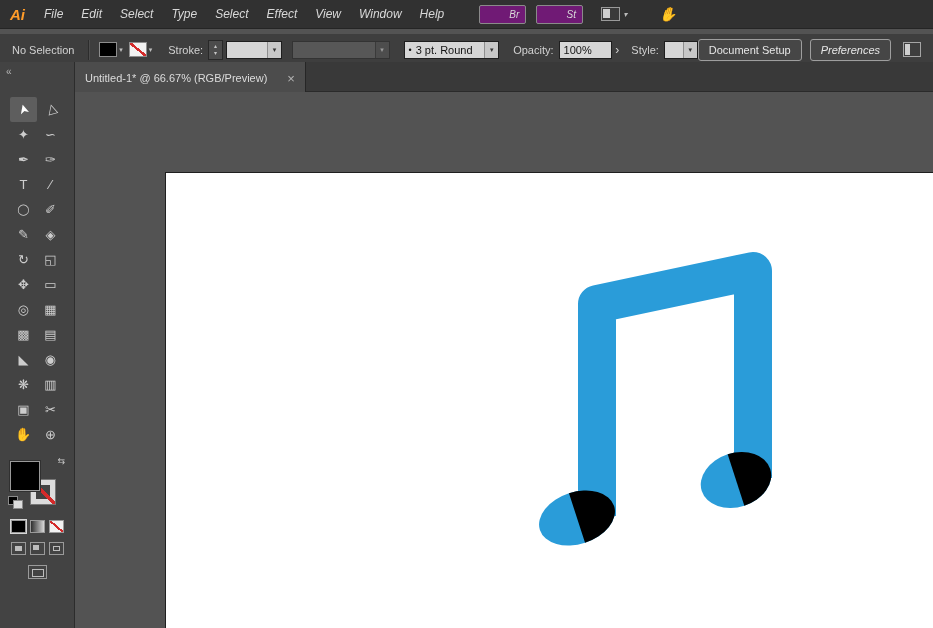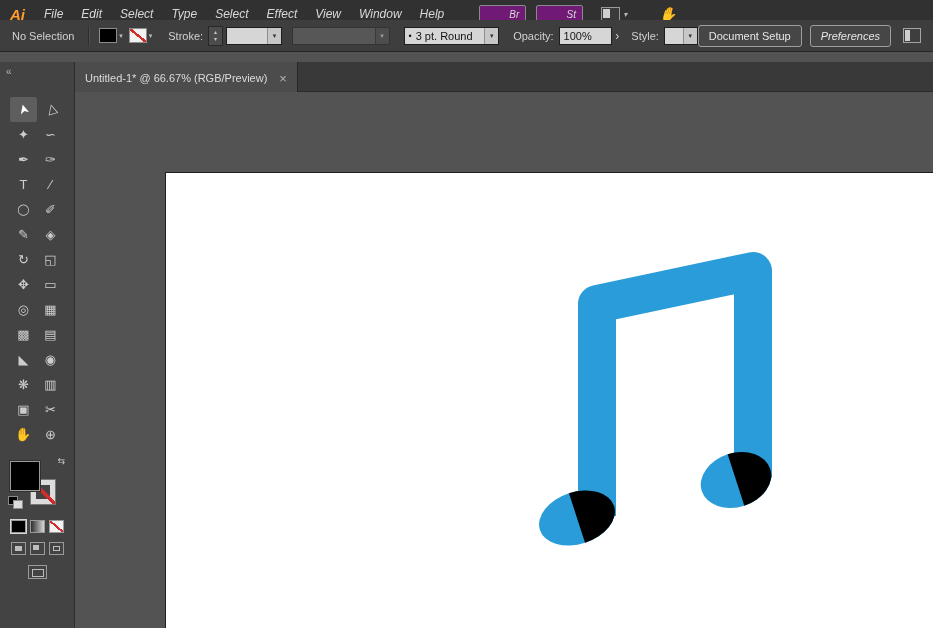--- a/index.html
+++ b/index.html
@@ -15,21 +15,21 @@
   .menu-item{color:#d8d8d8;font-size:12px;padding:0 9px;line-height:29px;}
   .badge{width:22px;height:17px;border:1px solid #8a8a8a;border-radius:2px;background:#701a75;
     color:#d8d8d8;font-size:10px;display:flex;align-items:center;justify-content:center;padding-left:23px;}
   .badge.br{margin-left:26px;}
   .badge.st{margin-left:10px;}
   .ws-icon{width:17px;height:12px;border:1px solid #9a9a9a;margin-left:18px;position:relative;background:#3a3a3a;}
   .ws-icon::after{content:'';position:absolute;left:1px;top:1px;width:7px;height:9px;background:#cfcfcf;}
   .caret{color:#b9b9b9;font-size:8px;margin-left:3px;}
   .hand-glyph{color:#c9c9c9;font-size:14px;margin-left:32px;}
   
-  .controlbar{position:absolute;top:20px;left:0;right:0;height:32px;background:#3e3e3e;
+  .controlbar{position:absolute;top:34px;left:0;right:0;height:32px;background:#3e3e3e;
     border-bottom:1px solid #262626;display:flex;align-items:center;padding:0 12px;box-sizing:border-box;}
   .cb-label{color:#d2d2d2;font-size:11px;white-space:nowrap;}
   .vsep{width:1px;height:20px;background:#2c2c2c;margin:0 10px 0 14px;box-shadow:1px 0 0 #4d4d4d;}
   .swatch{width:16px;height:13px;border:1px solid #8d8d8d;display:inline-block;}
   .swatch.fill{background:#000;}
   .swatch.stroke-none{background:
      linear-gradient(to top right,rgba(0,0,0,0) 44%,#d42b2b 44%,#d42b2b 56%,rgba(0,0,0,0) 56%),#f2f2f2;}
   .caret-sm{font-size:7px;color:#bdbdbd;margin:0 6px 0 2px;}
   .stepper{width:13px;height:18px;border:1px solid #282828;background:#4c4c4c;display:flex;flex-direction:column;
     align-items:center;justify-content:center;color:#c5c5c5;font-size:6px;line-height:7px;margin:0 3px 0 5px;}
@@ -51,21 +51,21 @@
   .cb-btn.doc{margin-left:auto;}
   .cb-btn.pref{margin-left:8px;font-style:italic;}
   .panel-icon{width:16px;height:13px;border:1px solid #a5a5a5;margin-left:12px;position:relative;flex:0 0 auto;}
   .panel-icon::after{content:'';position:absolute;left:1px;top:1px;bottom:1px;width:5px;background:#cfcfcf;}
   
   .tabrow{position:absolute;top:62px;left:0;right:0;height:30px;display:flex;}
   .tabrow-left{width:75px;background:#434343;border-right:1px solid #2c2c2c;box-sizing:border-box;
     display:flex;align-items:flex-start;padding:4px 0 0 6px;}
   .collapse{color:#b5b5b5;font-size:10px;}
   .tabrow-right{flex:1;background:#393939;border-bottom:1px solid #2a2a2a;box-sizing:border-box;display:flex;}
-  .tab{background:#4c4c4c;display:flex;align-items:center;gap:12px;padding:16px 10px;
+  .tab{background:#4c4c4c;display:flex;align-items:center;gap:20px;padding:16px 10px;
     font-size:11px;color:#dcdcdc;border-right:1px solid #262626;}
   .tab-close{color:#b5b5b5;font-size:13px;line-height:1;}
   
   .main{position:absolute;top:92px;left:0;right:0;bottom:0;display:flex;}
   .sidebar{width:75px;background:#434343;border-right:1px solid #2c2c2c;box-sizing:border-box;
     display:flex;flex-direction:column;align-items:center;}
   .tools{display:grid;grid-template-columns:27px 27px;margin-top:5px;}
   .tool{width:27px;height:25px;display:flex;align-items:center;justify-content:center;
     color:#cdcdcd;font-size:13px;}
   .tool.active{background:#5e5e5e;border-radius:2px;color:#ffffff;}

